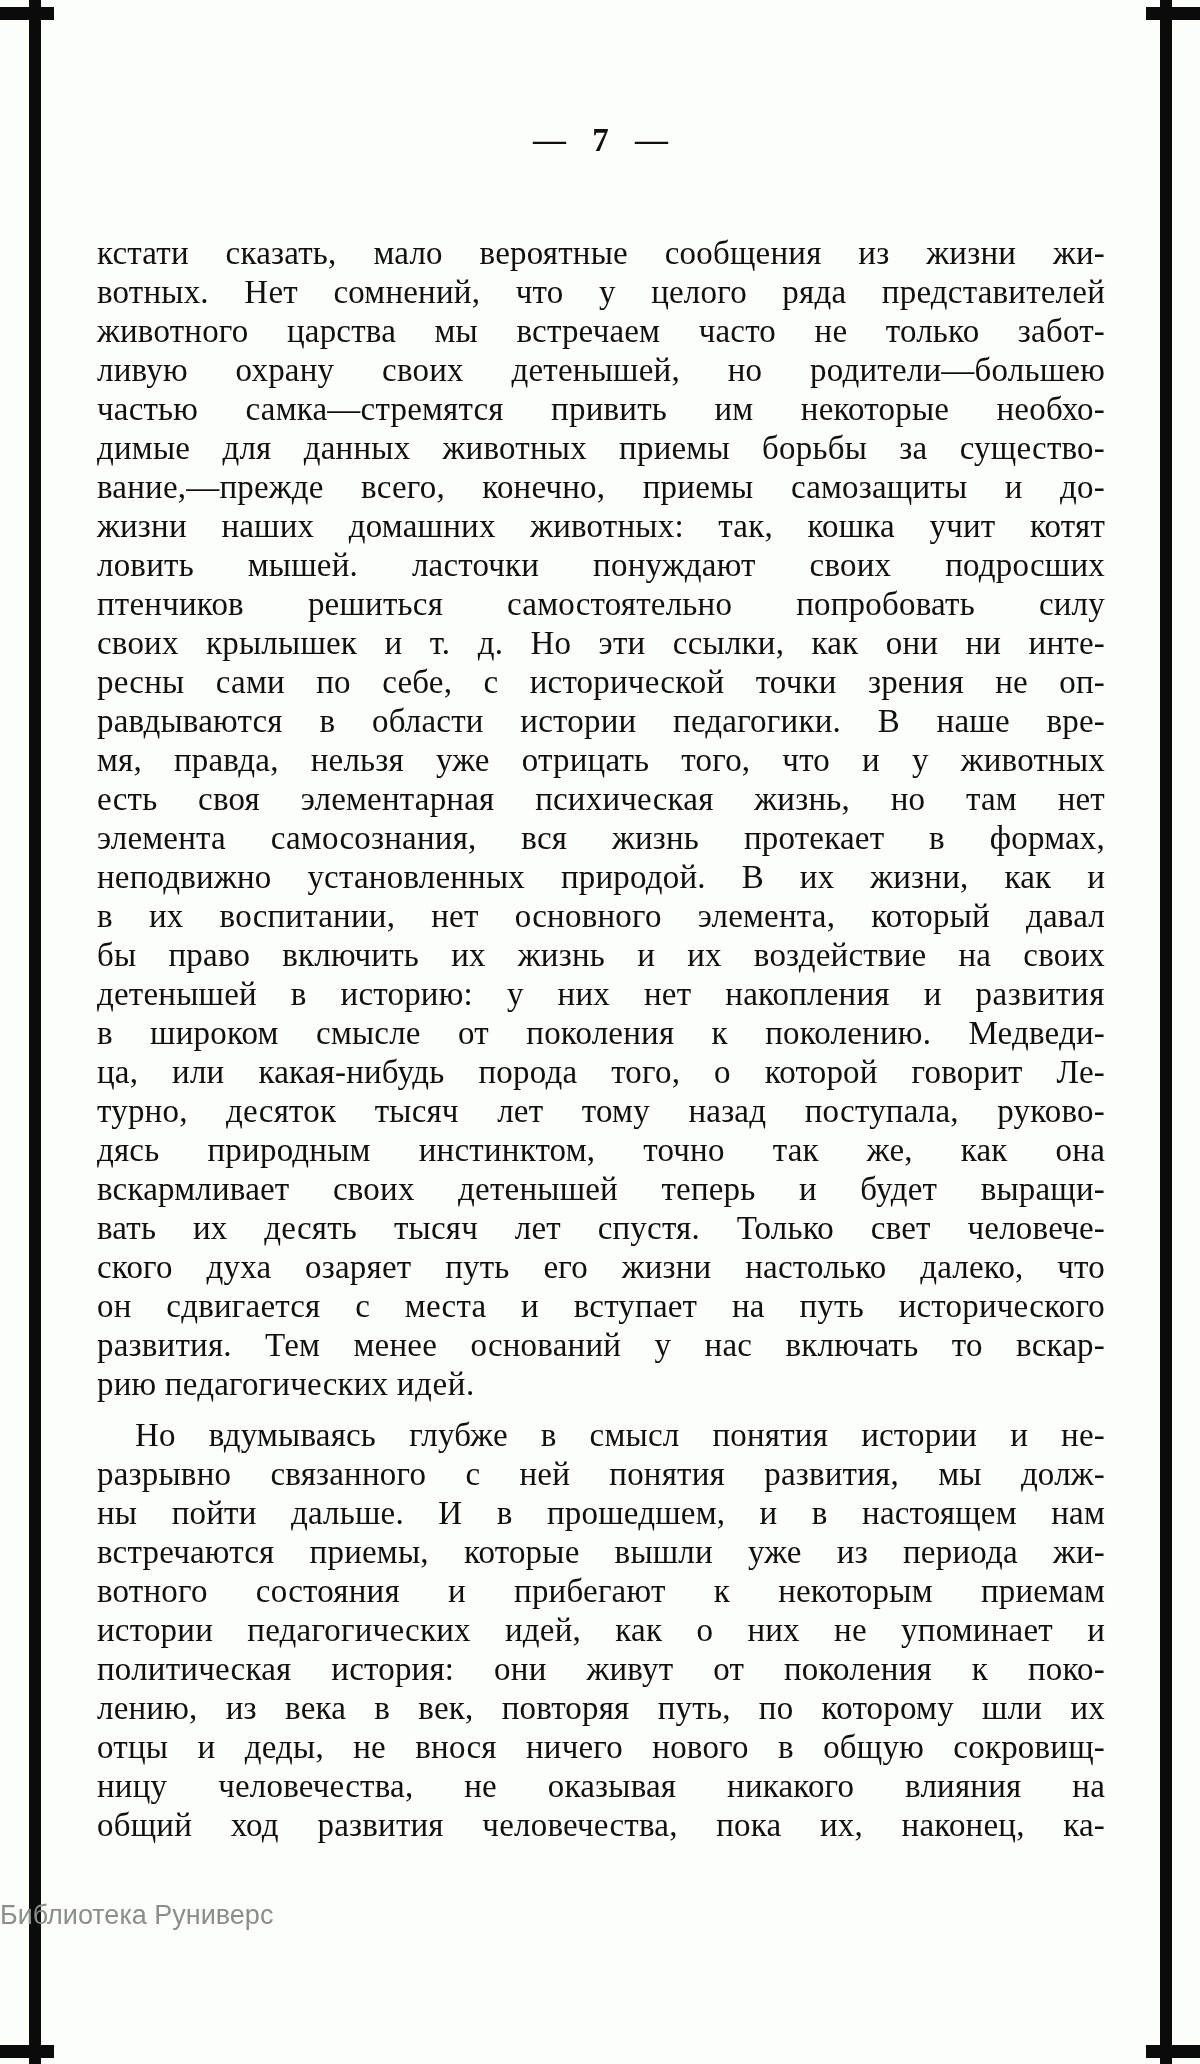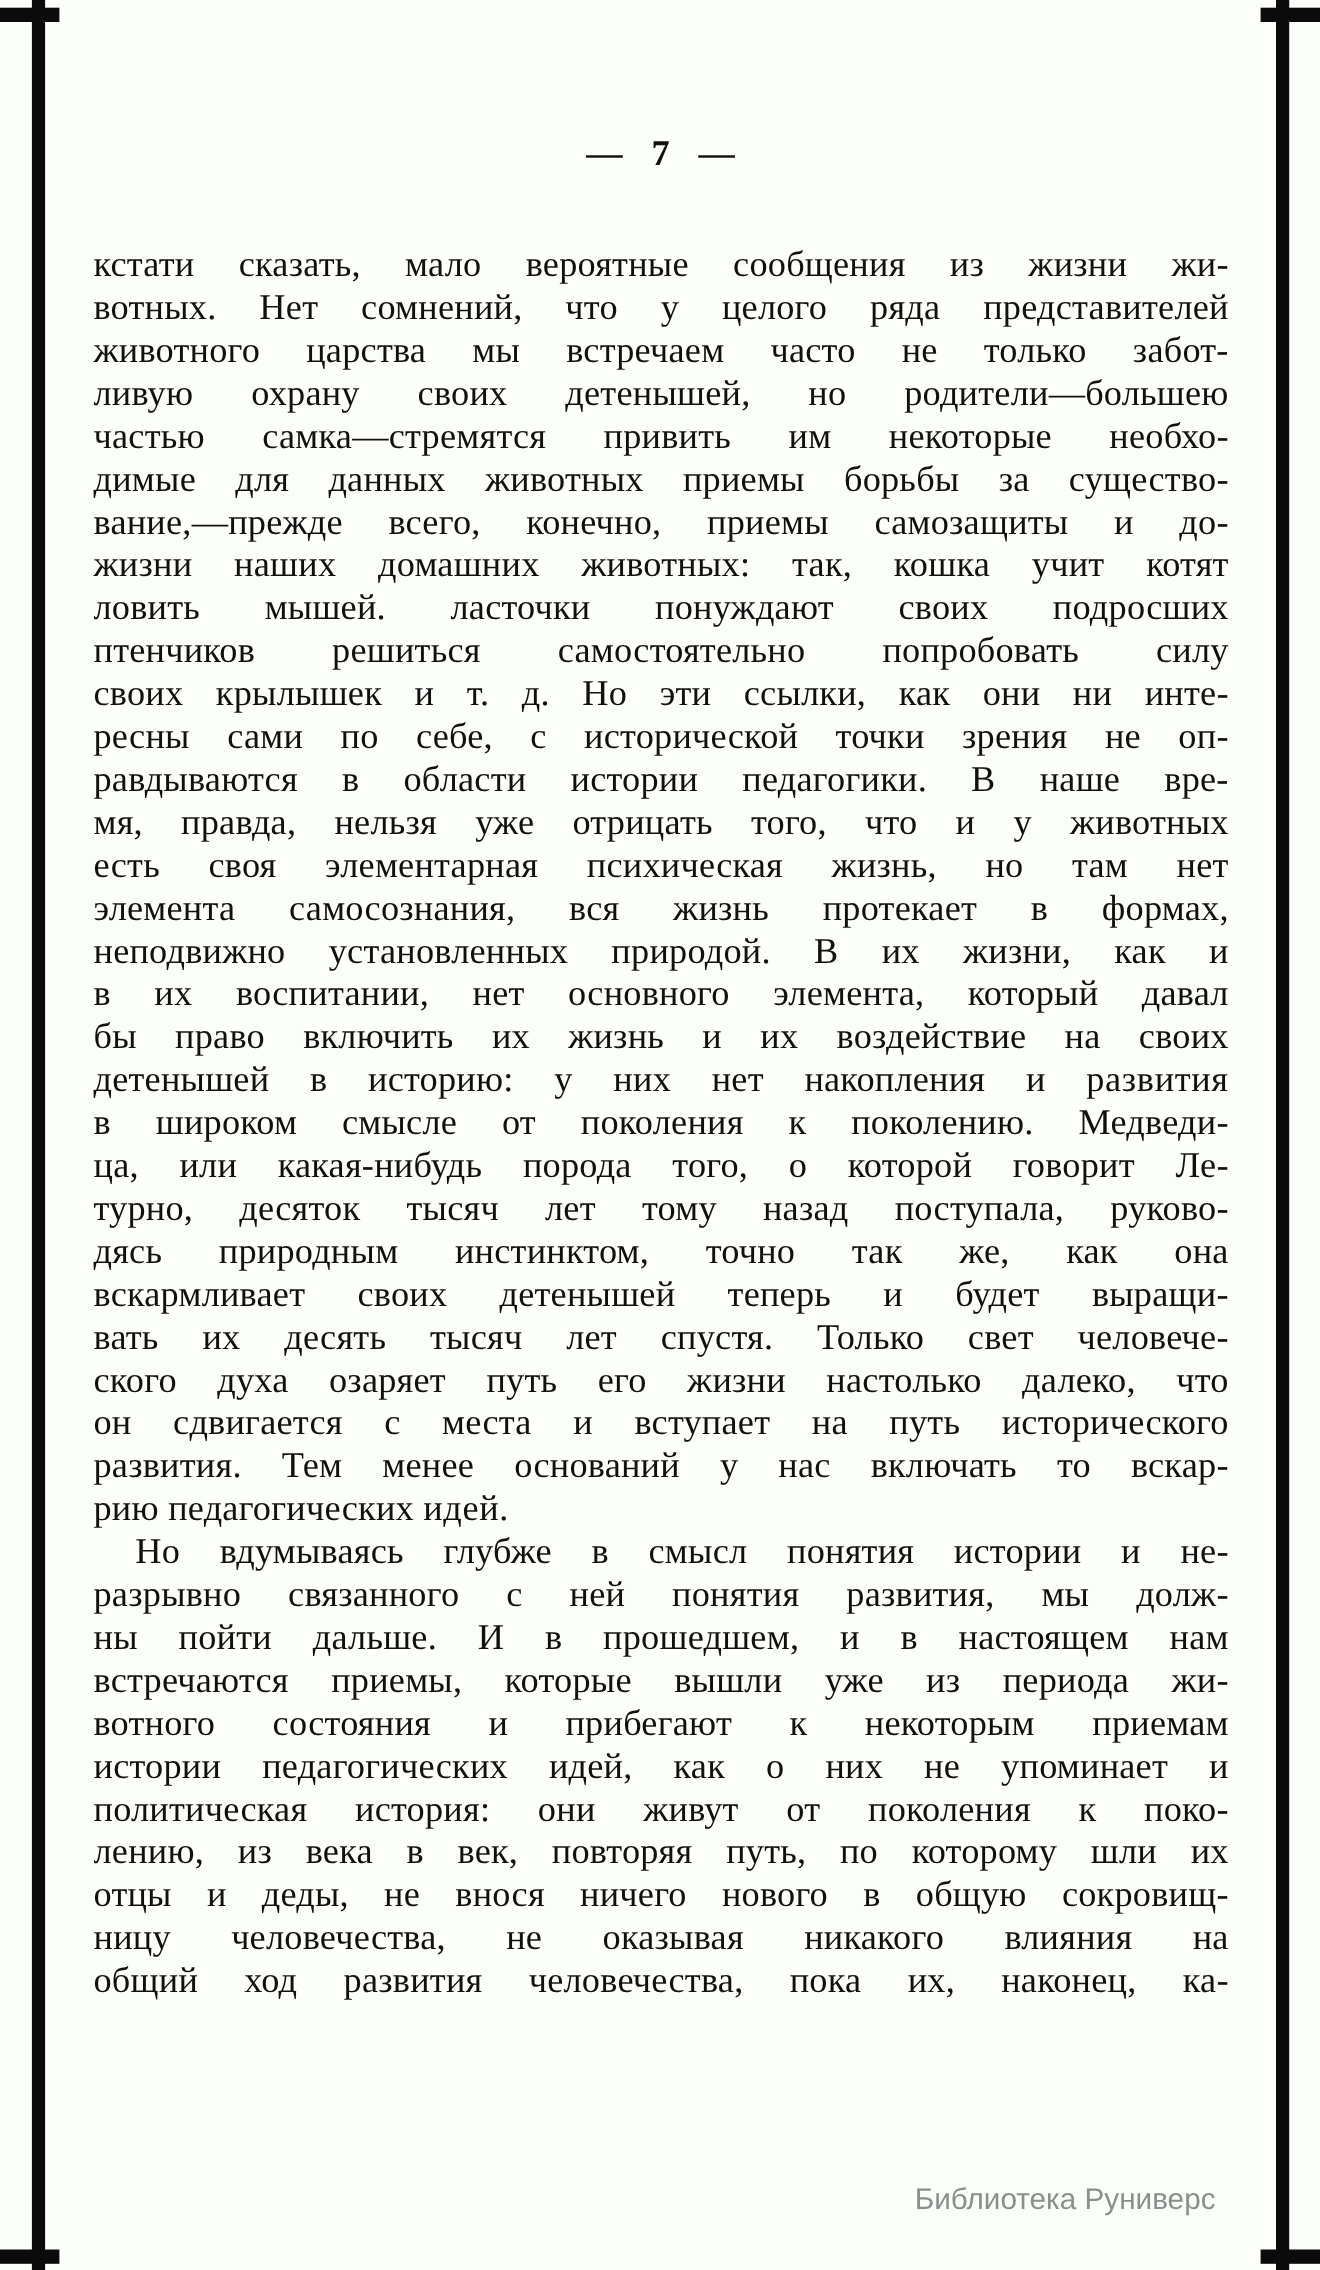--- a/index.html
+++ b/index.html
@@ -52,40 +52,39 @@
     word-spacing: 16px;
     letter-spacing: 1px;
     color: var(--ink, #101010);
   }
   .text-block {
     position: absolute;
     left: 85px;
     top: 222px;
     width: 1032px;
   }
-  .paragraph { margin: 0; padding: 0; }
+  .paragraph { margin: 12px; padding: 0; }
   .line {
     height: 39px;
     line-height: 39px;
     font-size: 33px;
     text-align: justify;
     text-align-last: justify;
     white-space: nowrap;
     overflow: visible;
     letter-spacing: 0.2px;
   }
   .line b { font-weight: 400; letter-spacing: 0.6px; }
   .line.last { text-align-last: left; }
   .line.indent { text-indent: 38px; }
   .watermark {
     position: absolute;
-    top: 1984px;
+    top: 1900px;
     left: 0;
     width: 1105px;
-    text-align: right;
     font-family: "Liberation Sans", "DejaVu Sans", sans-serif;
     font-size: 27px;
     color: var(--watermark-gray, #8a8f8d);
   }
 </style>
 </head>
 <body>
 
 <div class="page">
 

